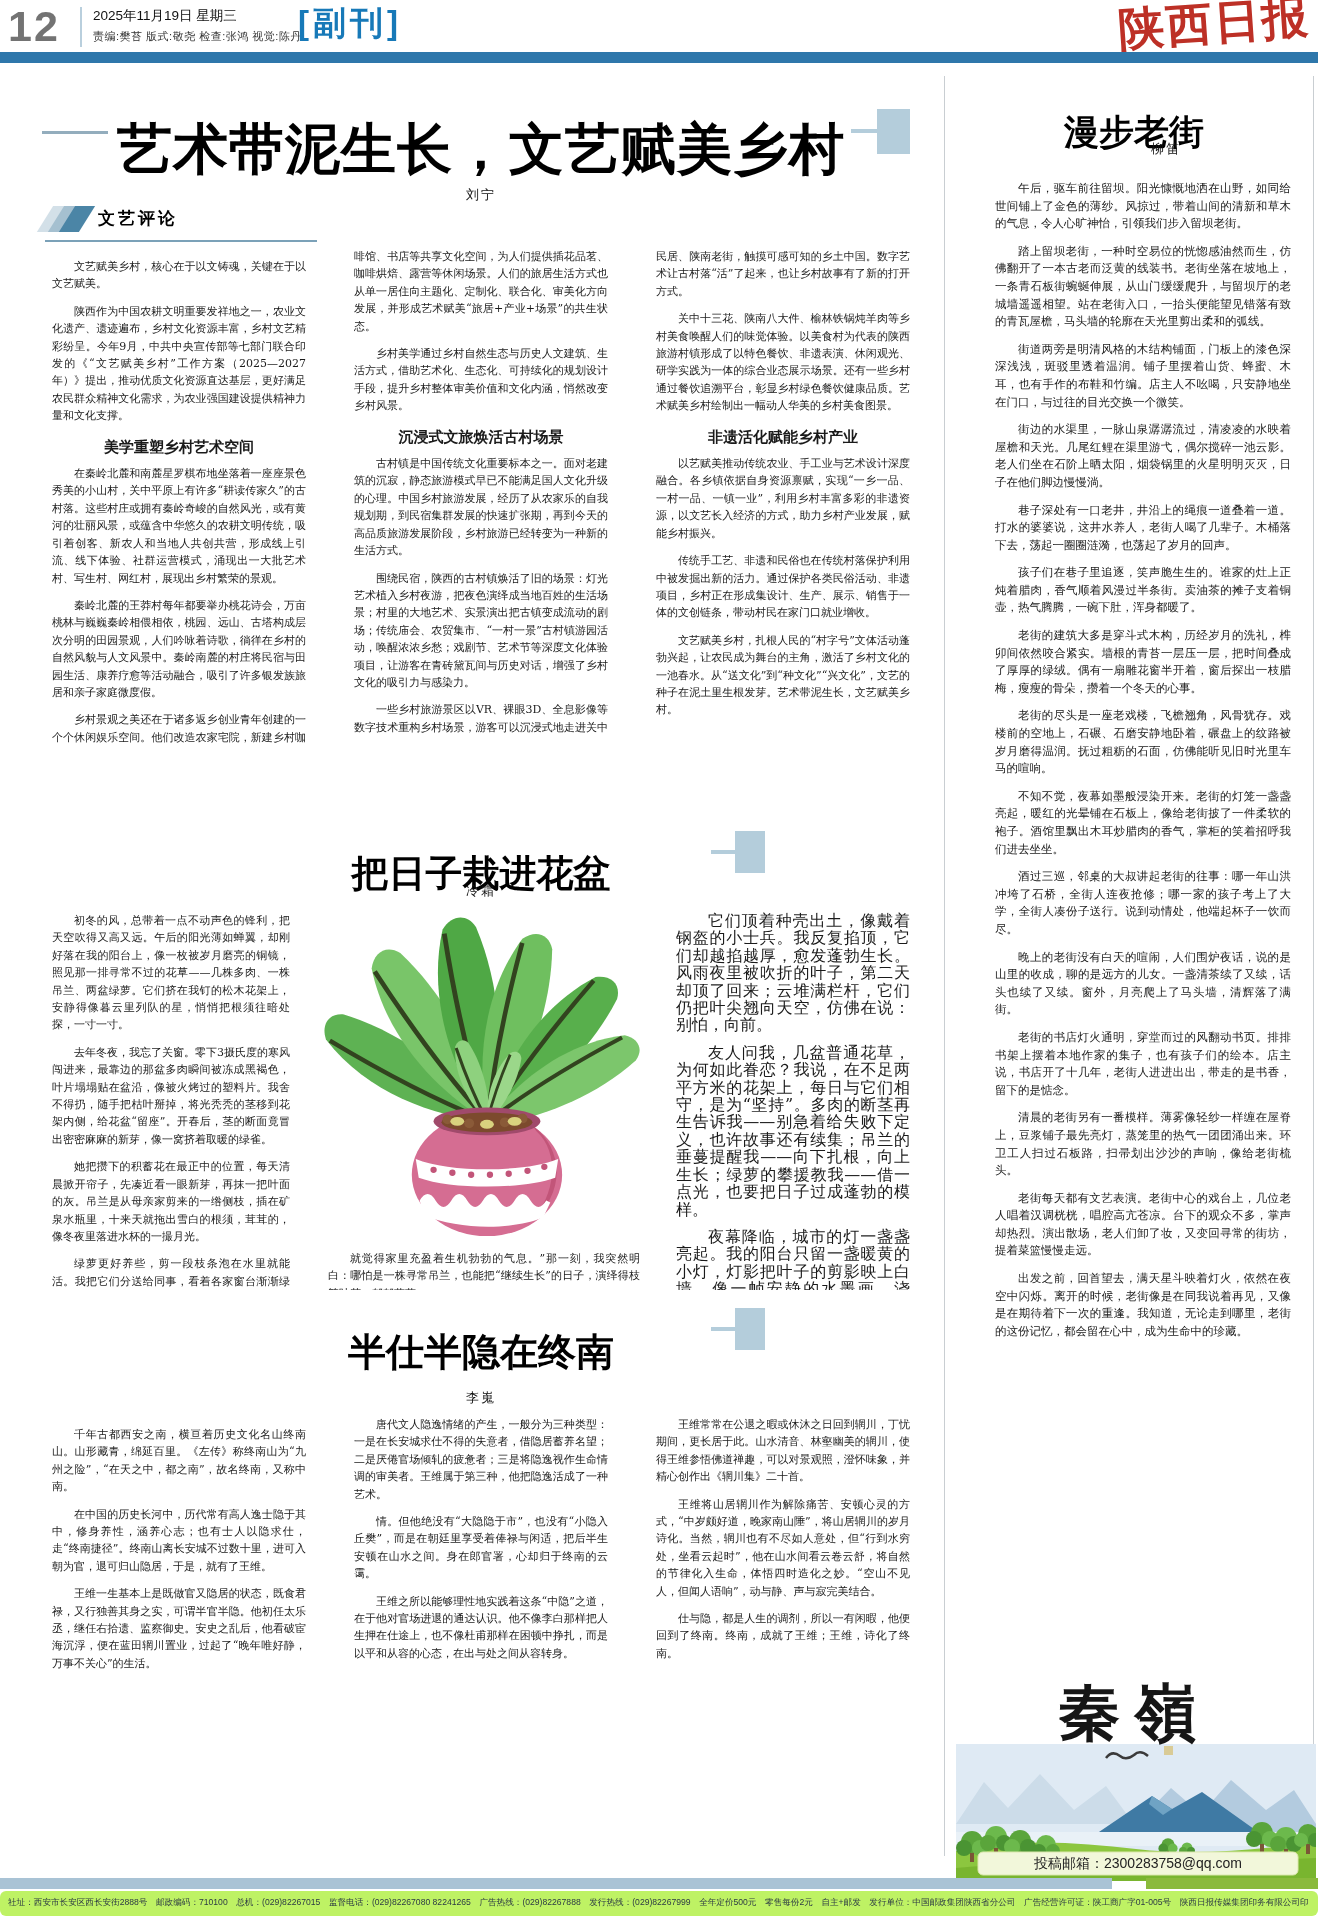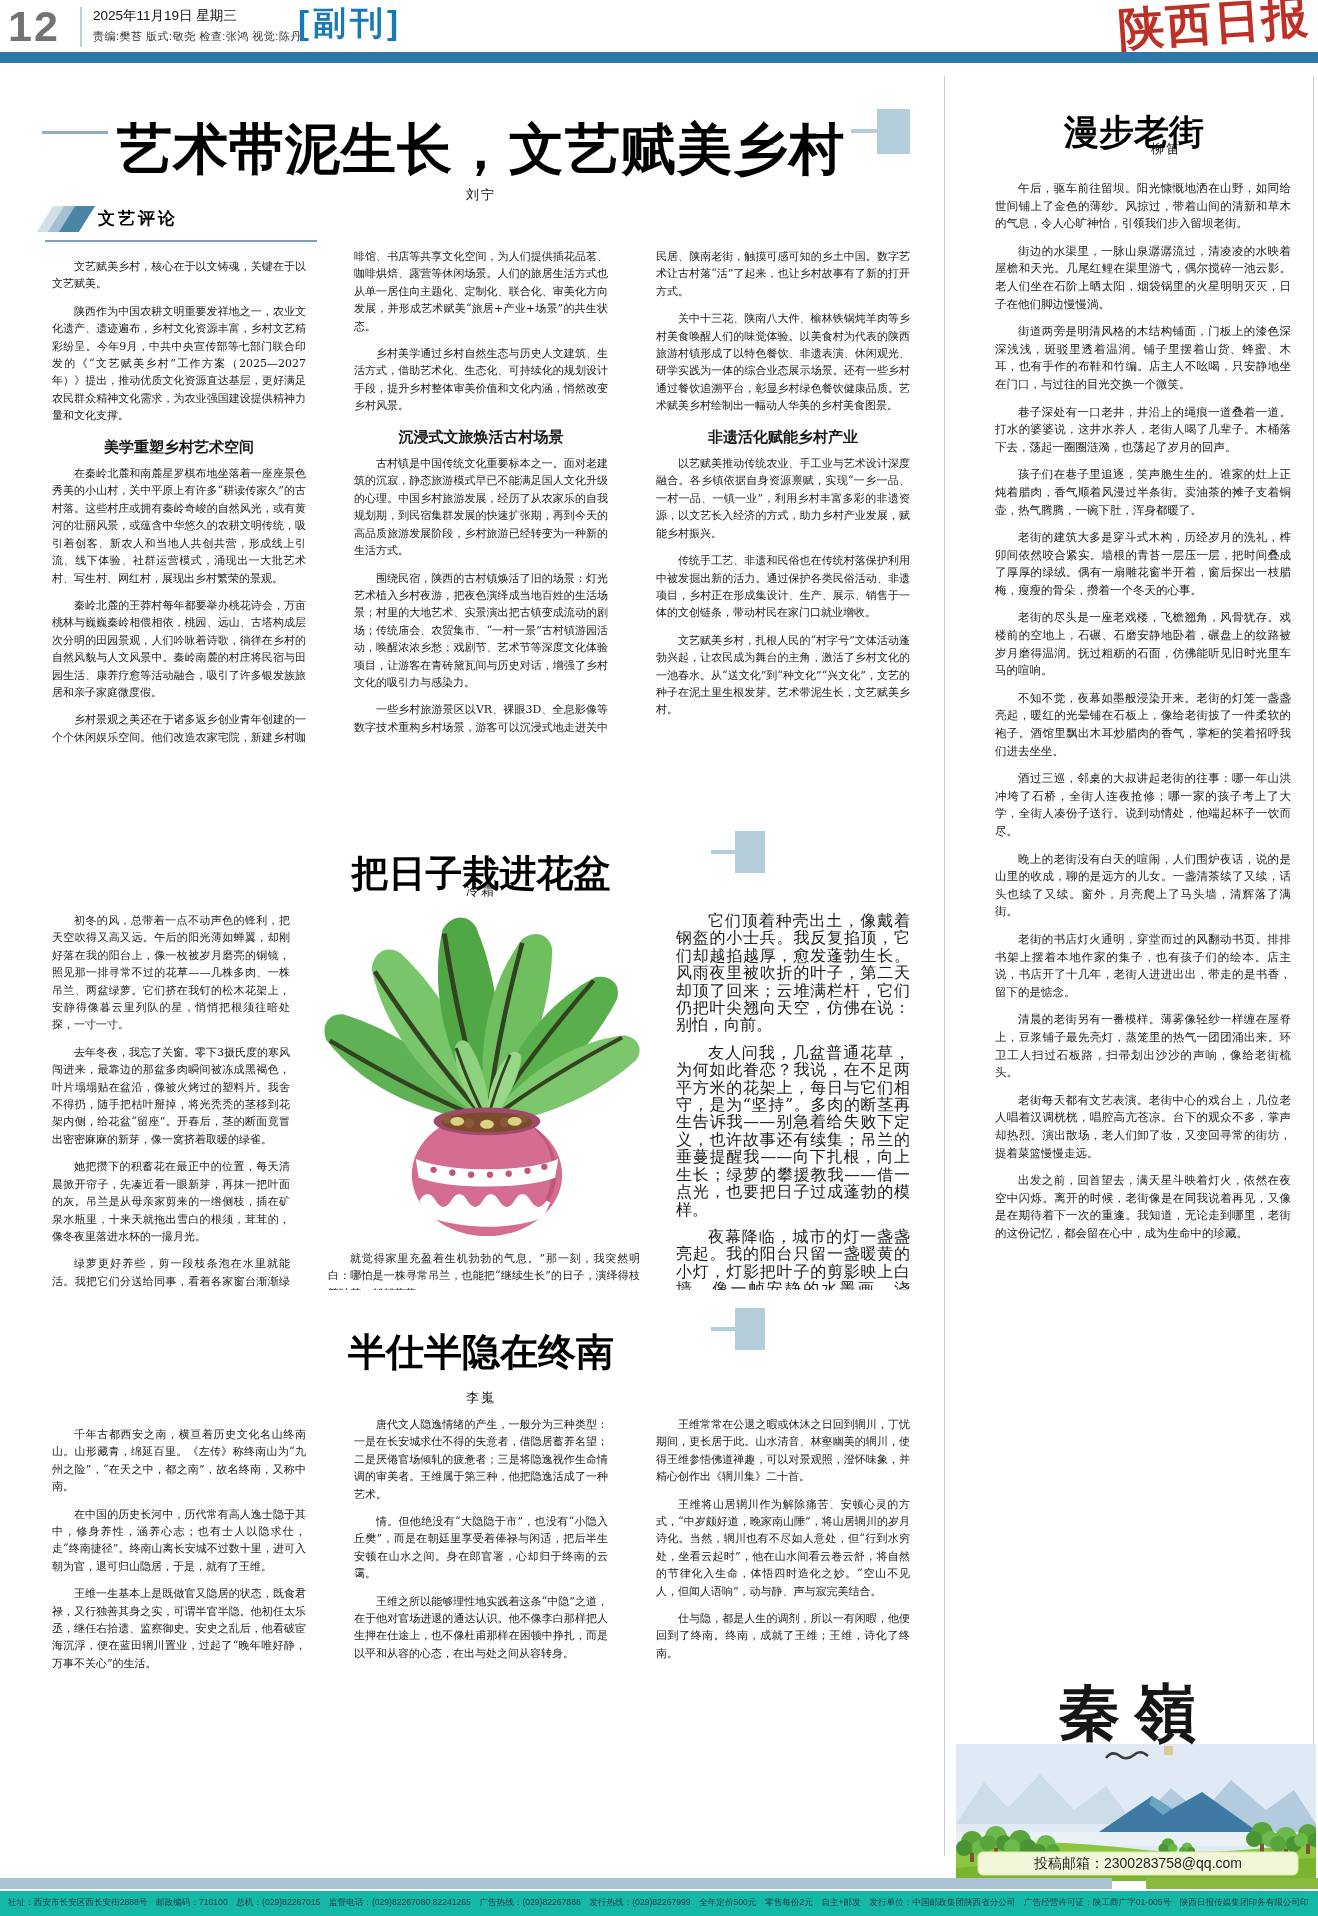--- a/index.html
+++ b/index.html
@@ -60,21 +60,21 @@
   
   .rail-divider{left:944px;top:76px;width:1px;height:1780px;background:#c9ced2;}
   .rail-edge{left:1313px;top:76px;width:1px;height:1780px;background:#c9ced2;}
   .h-rail{left:958px;top:82px;width:352px;font-size:35px;margin-top:32px;}
   .by-rail{left:990px;top:140px;width:352px;}
   .rail-body{left:985px;top:170px;width:316px;height:1472px;font-size:11.5px;line-height:17.6px;}
   .landscape{left:956px;top:1646px;width:360px;height:235px;}
   
   .bar-blue{left:0;top:1878px;width:1112px;height:11px;background:#a9c3d5;}
   .bar-green{left:1146px;top:1878px;width:172px;height:11px;background:#8aba3c;}
-  .footer-strip{left:0;top:1891px;width:1318px;height:25px;background:#14b8a6;}
+  .footer-strip{left:0;top:1891px;width:1318px;height:25px;background:#bef264;border-radius:6px;}
   .footer-text{padding:6px 0 0 8px;font-size:8.6px;color:#2c3a44;white-space:nowrap;
                font-family:"Liberation Sans",sans-serif;}
 </style>
 </head>
 <body>
 
 <div class="page">
 
   <div class="abs page-num">12</div>
   <div class="abs hdr-divider"></div>
@@ -206,22 +206,23 @@
       <p class="para">王维将山居辋川作为解除痛苦、安顿心灵的方式，“中岁颇好道，晚家南山陲”，将山居辋川的岁月诗化。当然，辋川也有不尽如人意处，但“行到水穷处，坐看云起时”，他在山水间看云卷云舒，将自然的节律化入生命，体悟四时造化之妙。“空山不见人，但闻人语响”，动与静、声与寂完美结合。</p>
       <p class="para">仕与隐，都是人生的调剂，所以一有闲暇，他便回到了终南。终南，成就了王维；王维，诗化了终南。</p>
     </div>
 
   <div class="abs rail-divider"></div>
   <div class="abs rail-edge"></div>
   <h2 class="abs headline h-rail">漫步老街</h2>
   <div class="abs byline by-rail">柳笛</div>
   <div class="abs body-text rail-body">
       <p class="para">午后，驱车前往留坝。阳光慷慨地洒在山野，如同给世间铺上了金色的薄纱。风掠过，带着山间的清新和草木的气息，令人心旷神怡，引领我们步入留坝老街。</p>
+      <p class="para">踏上留坝老街，一种时空易位的恍惚感油然而生，仿佛翻开了一本古老而泛黄的线装书。老街坐落在坡地上，一条青石板街蜿蜒伸展，从山门缓缓爬升，与留坝厅的老城墙遥遥相望。站在老街入口，一抬头便能望见错落有致的青瓦屋檐，马头墙的轮廓在天光里剪出柔和的弧线。</p>
+      <p class="para">街道两旁是明清风格的木结构铺面，门板上的漆色深深浅浅，斑驳里透着温润。铺子里摆着山货、蜂蜜、木耳，也有手作的布鞋和竹编。店主人不吆喝，只安静地坐在门口，与过往的目光交换一个微笑。</p>
       <p class="para">街边的水渠里，一脉山泉潺潺流过，清凌凌的水映着屋檐和天光。几尾红鲤在渠里游弋，偶尔搅碎一池云影。老人们坐在石阶上晒太阳，烟袋锅里的火星明明灭灭，日子在他们脚边慢慢淌。</p>
-      <p class="para">街道两旁是明清风格的木结构铺面，门板上的漆色深深浅浅，斑驳里透着温润。铺子里摆着山货、蜂蜜、木耳，也有手作的布鞋和竹编。店主人不吆喝，只安静地坐在门口，与过往的目光交换一个微笑。</p>
       <p class="para">巷子深处有一口老井，井沿上的绳痕一道叠着一道。打水的婆婆说，这井水养人，老街人喝了几辈子。木桶落下去，荡起一圈圈涟漪，也荡起了岁月的回声。</p>
       <p class="para">孩子们在巷子里追逐，笑声脆生生的。谁家的灶上正炖着腊肉，香气顺着风漫过半条街。卖油茶的摊子支着铜壶，热气腾腾，一碗下肚，浑身都暖了。</p>
       <p class="para">老街的建筑大多是穿斗式木构，历经岁月的洗礼，榫卯间依然咬合紧实。墙根的青苔一层压一层，把时间叠成了厚厚的绿绒。偶有一扇雕花窗半开着，窗后探出一枝腊梅，瘦瘦的骨朵，攒着一个冬天的心事。</p>
       <p class="para">老街的尽头是一座老戏楼，飞檐翘角，风骨犹存。戏楼前的空地上，石碾、石磨安静地卧着，碾盘上的纹路被岁月磨得温润。抚过粗粝的石面，仿佛能听见旧时光里车马的喧响。</p>
       <p class="para">不知不觉，夜幕如墨般浸染开来。老街的灯笼一盏盏亮起，暖红的光晕铺在石板上，像给老街披了一件柔软的袍子。酒馆里飘出木耳炒腊肉的香气，掌柜的笑着招呼我们进去坐坐。</p>
       <p class="para">酒过三巡，邻桌的大叔讲起老街的往事：哪一年山洪冲垮了石桥，全街人连夜抢修；哪一家的孩子考上了大学，全街人凑份子送行。说到动情处，他端起杯子一饮而尽。</p>
       <p class="para">晚上的老街没有白天的喧闹，人们围炉夜话，说的是山里的收成，聊的是远方的儿女。一盏清茶续了又续，话头也续了又续。窗外，月亮爬上了马头墙，清辉落了满街。</p>
       <p class="para">老街的书店灯火通明，穿堂而过的风翻动书页。排排书架上摆着本地作家的集子，也有孩子们的绘本。店主说，书店开了十几年，老街人进进出出，带走的是书香，留下的是惦念。</p>
       <p class="para">清晨的老街另有一番模样。薄雾像轻纱一样缠在屋脊上，豆浆铺子最先亮灯，蒸笼里的热气一团团涌出来。环卫工人扫过石板路，扫帚划出沙沙的声响，像给老街梳头。</p>
       <p class="para">老街每天都有文艺表演。老街中心的戏台上，几位老人唱着汉调桄桄，唱腔高亢苍凉。台下的观众不多，掌声却热烈。演出散场，老人们卸了妆，又变回寻常的街坊，提着菜篮慢慢走远。</p>

